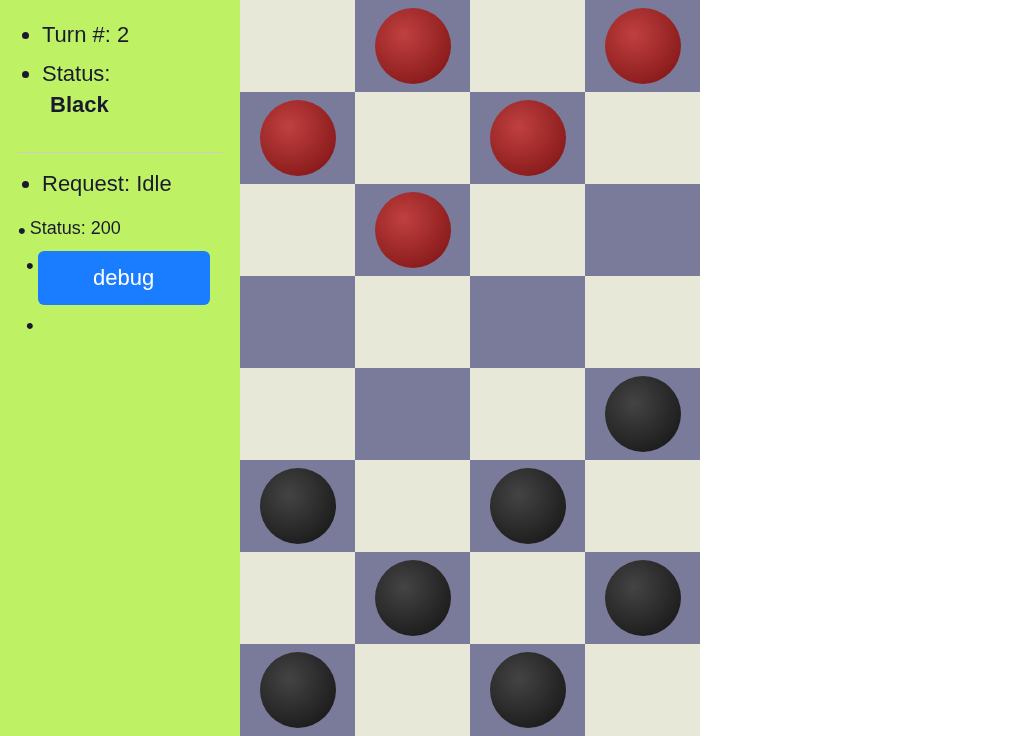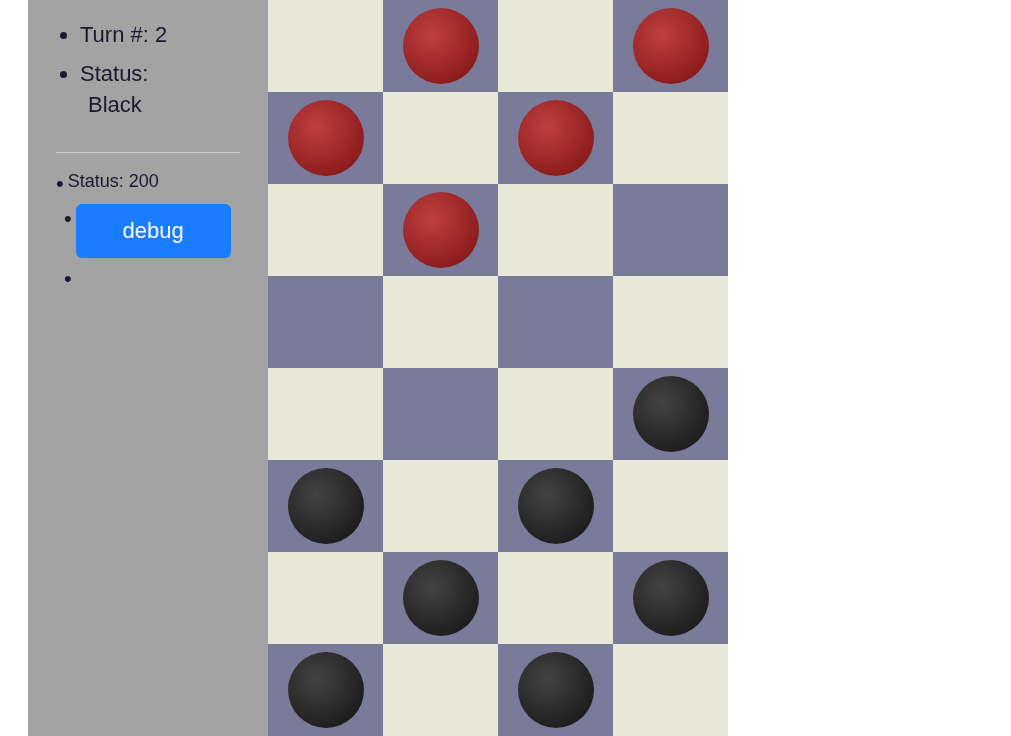--- a/index.html
+++ b/index.html
@@ -13,44 +13,44 @@
       background: #ffffff;
       display: flex;
       width: 1011px;
       height: 736px;
       overflow: hidden;
     }
 
     .sidebar {
       width: 240px;
       min-width: 240px;
-      padding: 20px 28px;
+      padding: 20px 18px;
       display: flex;
       flex-direction: column;
       gap: 0;
-      background: #a3a3a3;
-      margin-left: 28px;
+      background: #bef264;
     }
 
     .info-list {
       list-style: disc;
       padding-left: 24px;
       margin-bottom: 12px;
     }
 
     .info-list li {
       font-size: 22px;
       color: #1a1a2e;
       margin-bottom: 8px;
       line-height: 1.4;
     }
 
     .info-list li .sub-value {
       display: block;
       padding-left: 8px;
+      font-weight: bold;
     }
 
     .divider {
       border: none;
       border-top: 1.5px solid #cccccc;
       margin: 12px 0 16px 0;
     }
 
     .info-list2 {
       list-style: disc;
@@ -74,21 +74,21 @@
     }
 
     .btn {
       background: #1a7dff;
       color: #ffffff;
       border: none;
       border-radius: 6px;
       font-size: 22px;
       font-weight: 400;
       padding: 14px 0;
-      width: 155px;
+      width: 172px;
       cursor: pointer;
       text-align: center;
     }
 
     
     .board-area {
       flex: 1;
       display: flex;
       align-items: flex-start;
       justify-content: flex-start;
@@ -158,20 +158,26 @@
       <span>2</span>
     </li>
     <li>
       <span>Status:</span>
       <span class="sub-value">Black</span>
     </li>
   </ul>
 
   <hr class="divider">
 
+  <ul class="info-list2">
+    <li>
+      <span>Request:</span>
+      <span class="sub-value">Idle</span>
+    </li>
+  </ul>
 
   <div class="bullet-row">
     <span class="bullet-dot">•</span>
     <span style="font-size:18px;color:#1a1a2e;line-height:1.4;">Status: 200</span>
   </div>
 
 
   <div class="button-group">
     <div class="bullet-row">
       <span class="bullet-dot">•</span>

